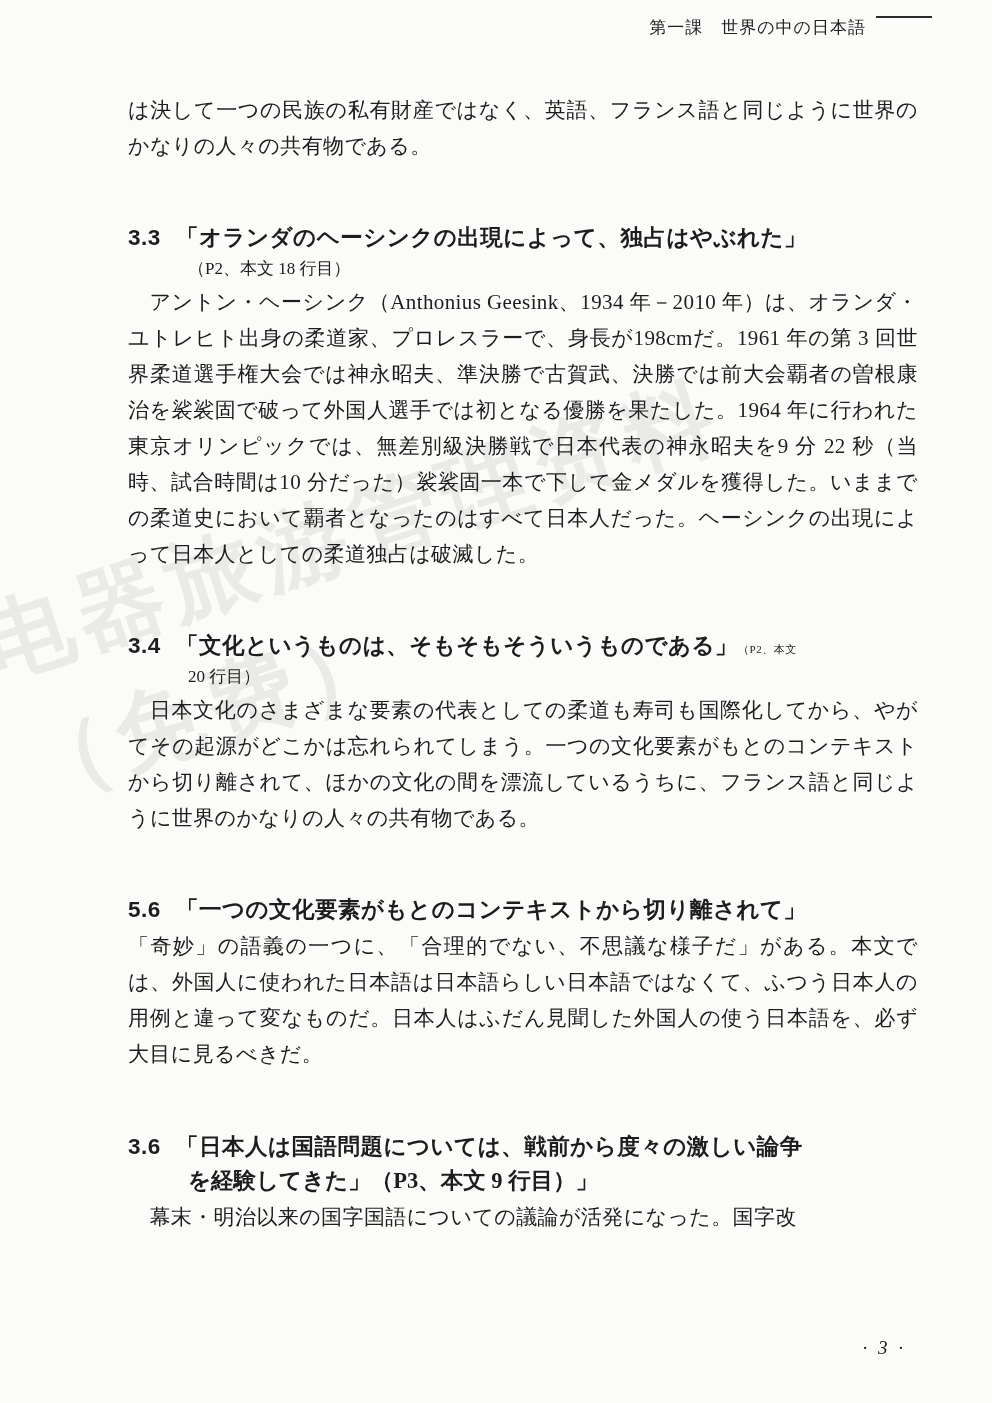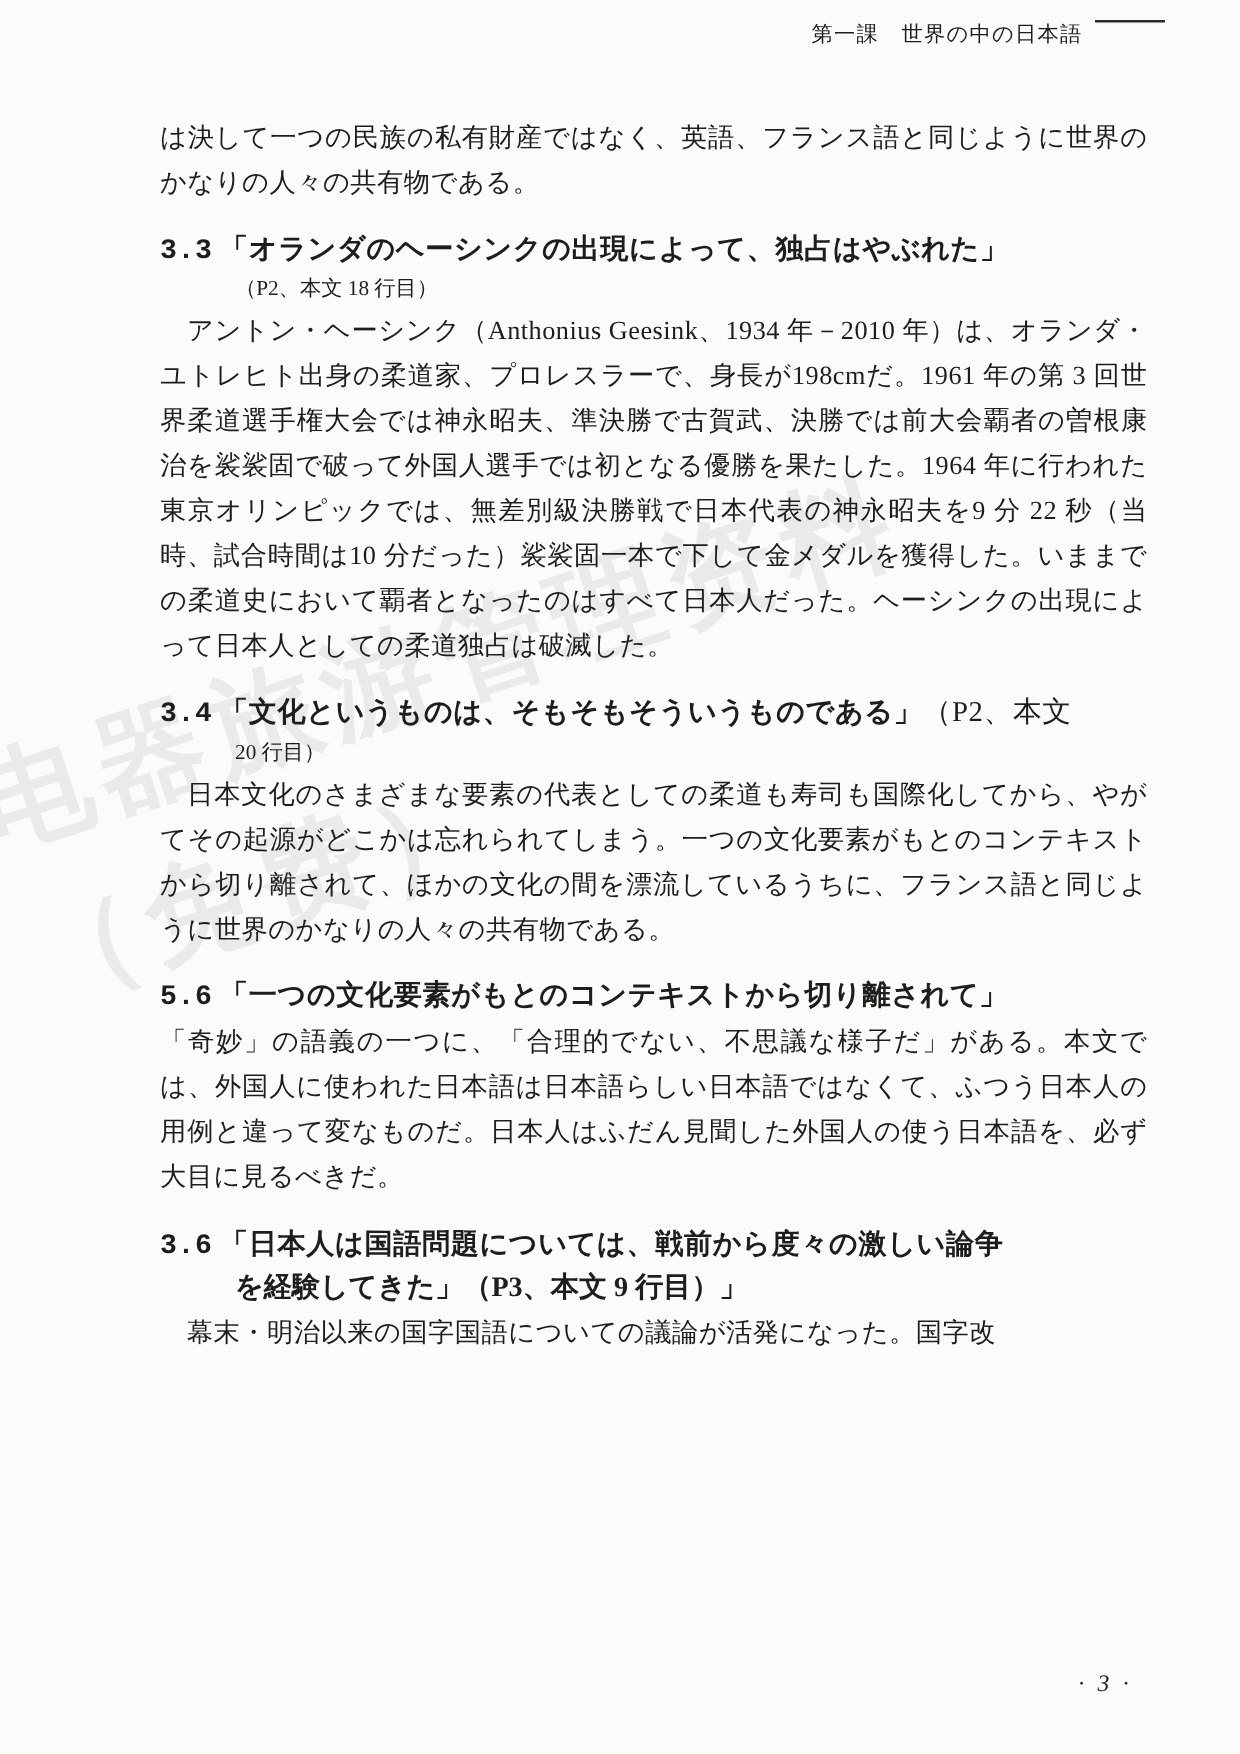--- a/index.html
+++ b/index.html
@@ -80,30 +80,31 @@
   .sec-head {
     font-size: 22.5px;
     font-weight: bold;
     line-height: 1.55;
     letter-spacing: 0.5px;
     margin: 0;
   }
   .sec-num {
     display: inline-block;
     min-width: 48px;
-    font-family: Liberation Mono, monospace;
+    font-family: Liberation Sans, sans-serif;
+    margin-top: 39px;
   }
   .sec-ref {
     font-size: 17px;
     font-weight: normal;
     margin: 0 0 2px 60px;
     line-height: 1.5;
   }
   .sec-head .inline-ref {
-    font-size: 23px;
+    font-size: 11px;
     font-weight: normal;
     font-family: Liberation Serif, serif;
   }
   .sec-head2 {
     margin: 0 0 0 60px;
     font-size: 22.5px;
     font-weight: bold;
     line-height: 1.55;
   }
 

